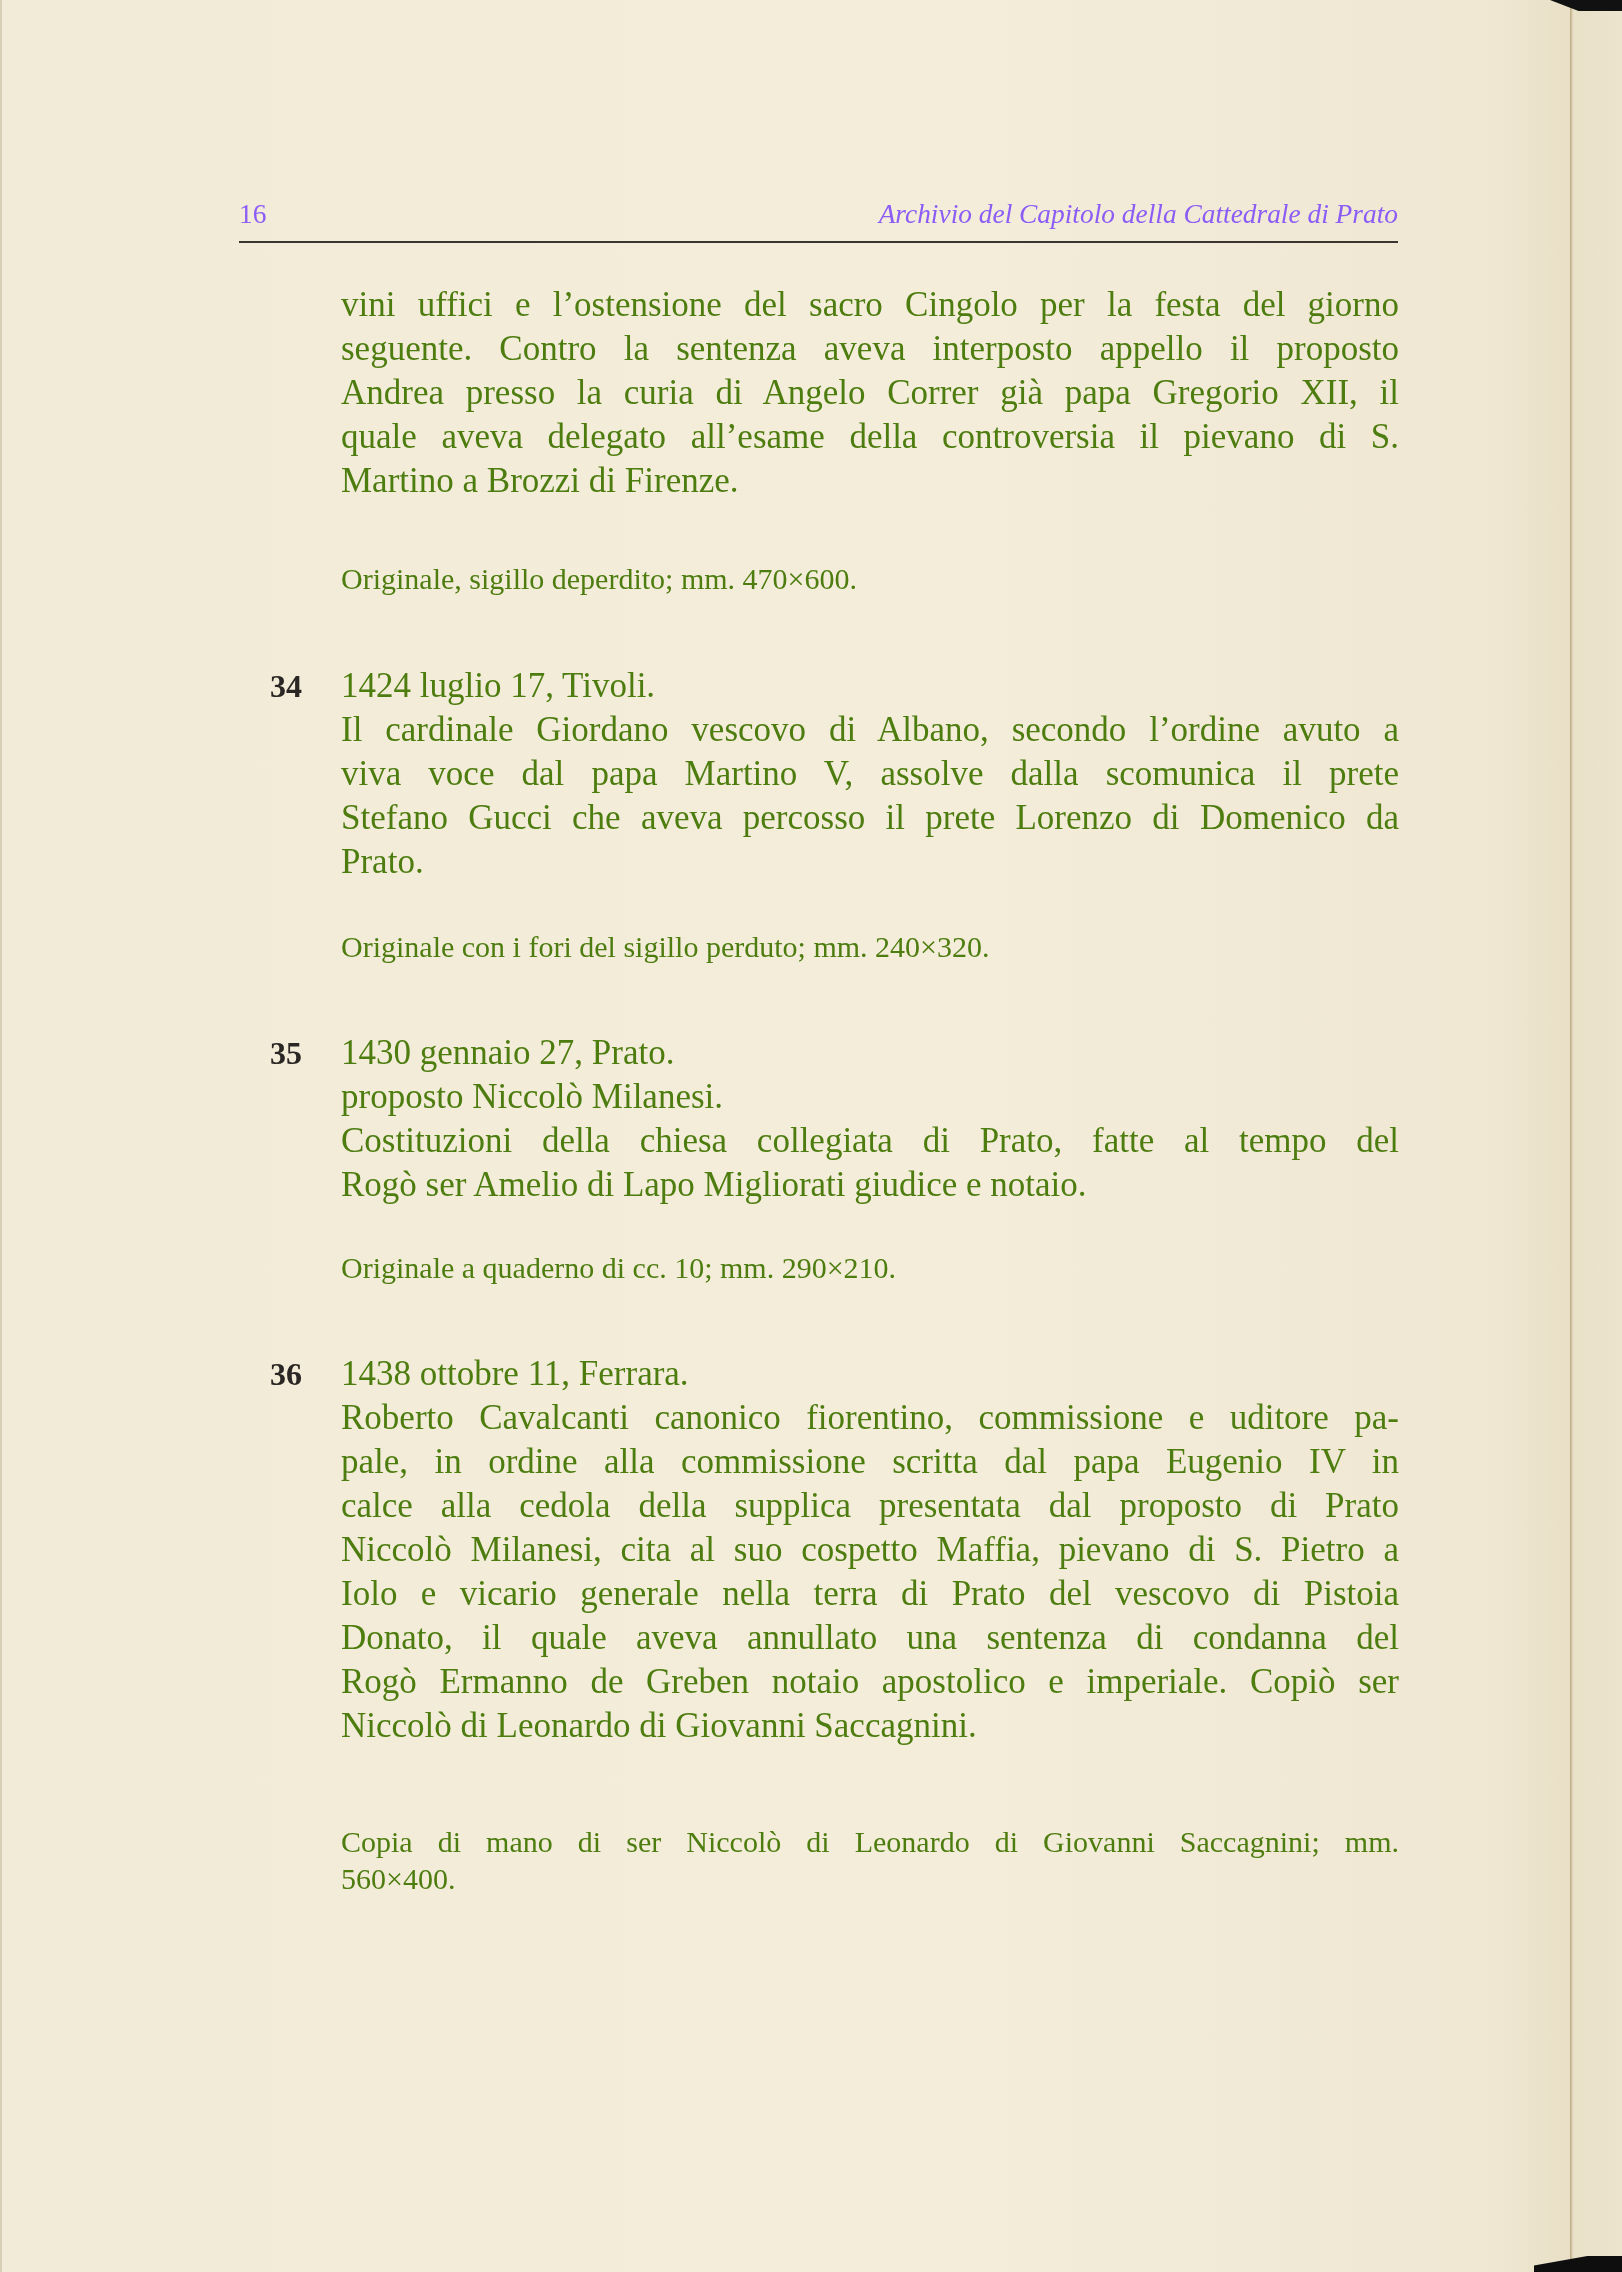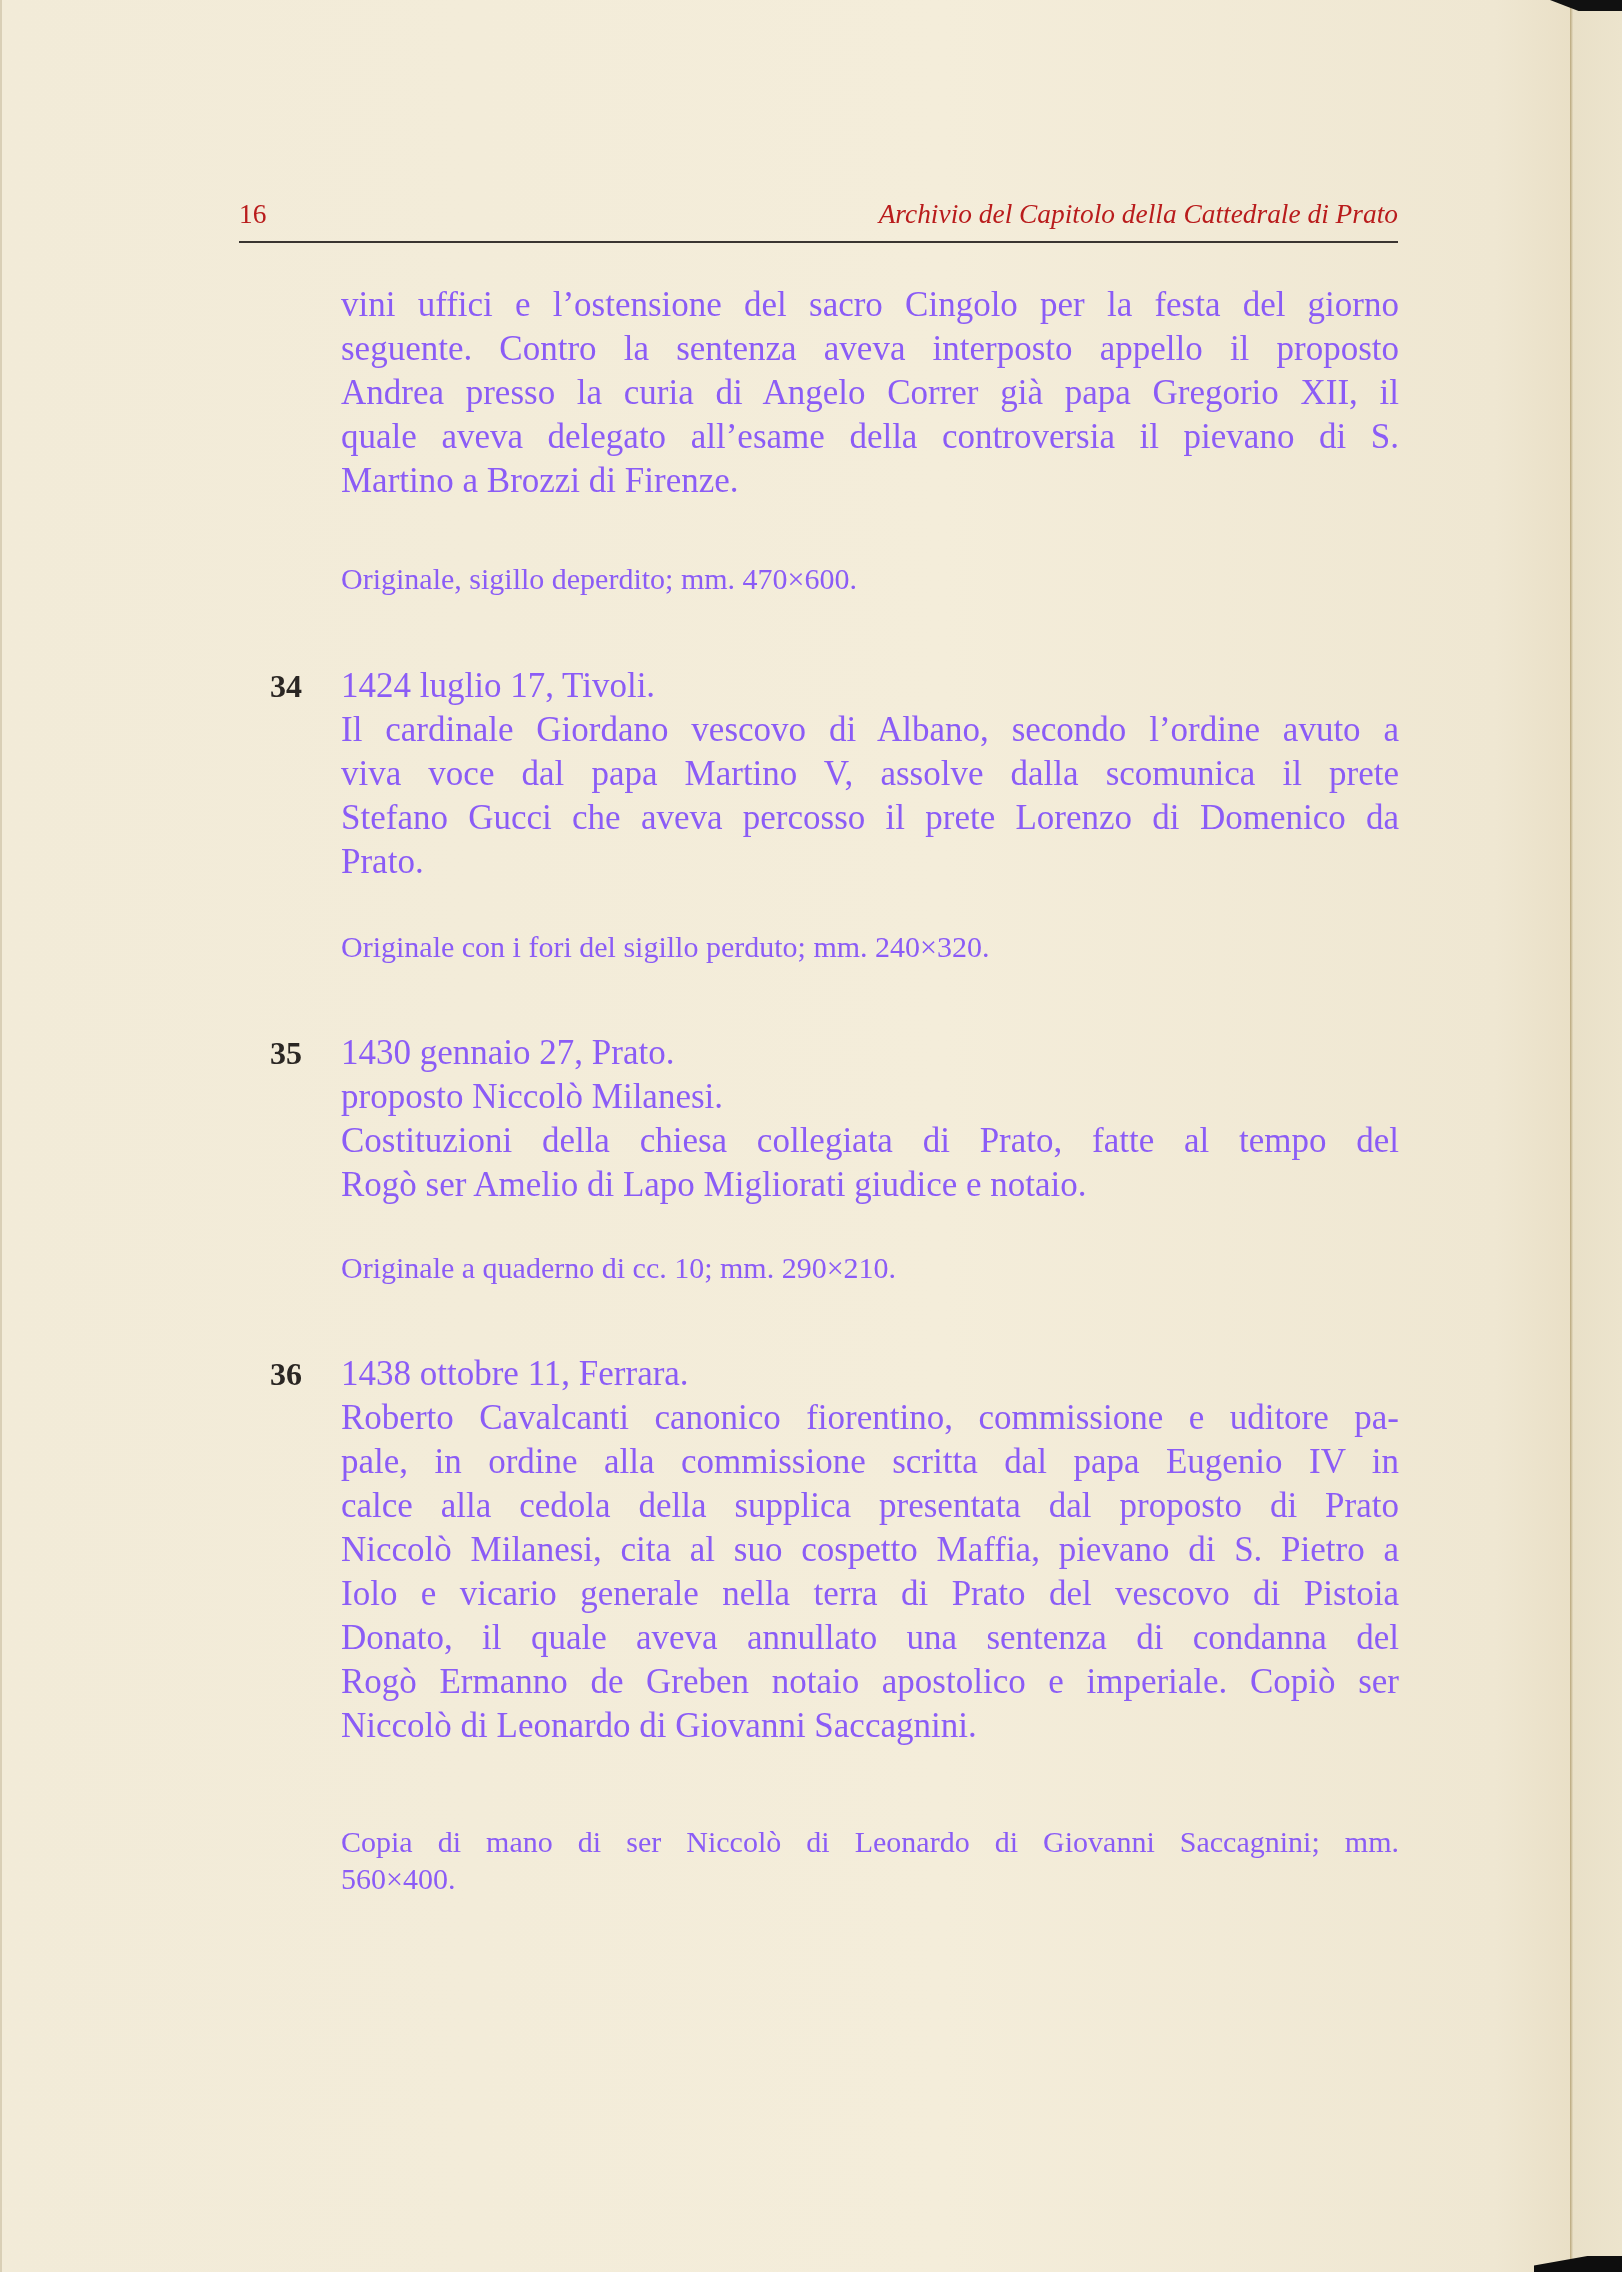--- a/index.html
+++ b/index.html
@@ -14,26 +14,26 @@
     background:linear-gradient(to right,#f2ebd8 0%,#f4edda 60%,#efe7d2 95%,#e9dfc6 100%);
   }
   .gutter {
     position:absolute; left:1570px; top:0; width:52px; height:2273px;
     background:linear-gradient(to right,#b9a77c 0px,#e9e0c8 3.2px,#ece4cd 100%);
   }
   .corner-top { position:absolute; left:1550px; top:0; width:73px; height:11.3px; background:#111; clip-path:polygon(0 0,100% 0,100% 100%,40% 100%); }
   .corner-bottom { position:absolute; left:1534px; top:2256px; width:89px; height:16px; background:#0e0e0e; clip-path:polygon(0 60%,60% 0,100% 0,100% 100%,0 100%); }
   .left-edge { position:absolute; left:0; top:0; width:2.4px; height:2273px; background:#d9cfb6; }
 
-  .header { position:absolute; left:239px; top:199px; width:1159px; height:37px; font-family:"Liberation Serif",serif; font-size:27.4px; color:#b91c1c; }
+  .header { position:absolute; left:239px; top:199px; width:1159px; height:37px; font-family:"Liberation Serif",serif; font-size:27.4px; color:#8b5cf6; }
   .header .pno { position:absolute; left:0; top:0; }
   .header .title { position:absolute; left:0; width:100%; text-align:right; top:0; font-style:italic; padding-left:48px; box-sizing:border-box; }
   .rule { position:absolute; left:239px; top:241px; width:1159px; height:1.6px; background:#3a3531; }
 
-  .text { font-family:"Liberation Serif",serif; font-size:35px; line-height:44px; color:#8b5cf6; }
+  .text { font-family:"Liberation Serif",serif; font-size:35px; line-height:44px; color:#4d7c0f; }
   .para { position:absolute; left:341px; width:1058px; text-align:justify; text-align-last:left; }
   .para .ln { display:block; text-align:justify; text-align-last:justify; white-space:nowrap; height:44px; }
   .para .ln.last { text-align-last:left; }
   .note { font-size:30px;text-align:right; }
   .num { position:absolute; left:270px; font-family:Liberation Serif, serif; font-size:32px; font-weight:bold; color:#2a2623; }
   .line-single { position:absolute; left:341px; font-family:"Liberation Serif",serif; white-space:nowrap; }
 </style>
 </head>
 <body>
 

